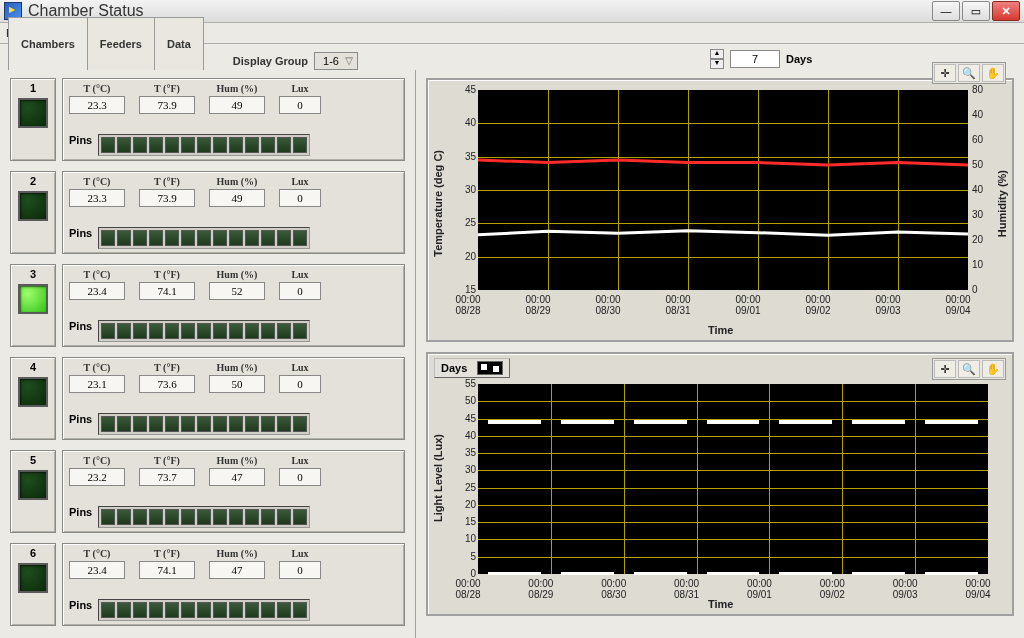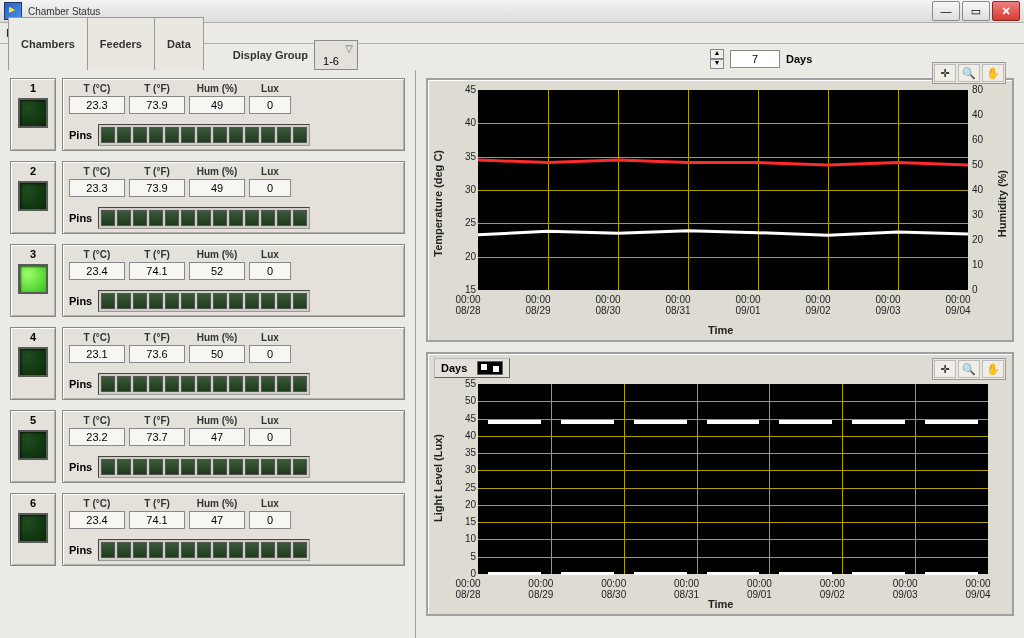--- a/index.html
+++ b/index.html
@@ -23,21 +23,21 @@
     width: 16px; height: 16px;
     background: linear-gradient(135deg, #2a5fbb, #4d8fef);
     border: 1px solid #1a3a70;
     margin-right: 6px;
     position: relative;
   }
   .title-icon::after {
     content:"▶"; color:#ffdf3a; font-size:8px;
     position:absolute; left:4px; top:2px;
   }
-  .title-text { flex: 1; color:#333; font-size:10px; }
+  .title-text { flex: 1; color:#333; font-size:16px; }
   .win-buttons { display:flex; gap:2px; }
   .win-btn {
     width: 26px; height: 18px;
     border: 1px solid #8a8a8a;
     border-radius: 2px;
     display:flex; align-items:center; justify-content:center;
     cursor:pointer;
     background: linear-gradient(to bottom,#f6f6f6,#dedede);
   }
   .win-btn.close { background: linear-gradient(to bottom,#f08080,#d43a2f); border-color:#8a2a20;}
@@ -71,21 +71,21 @@
   }
   .tab.active { background:#eceae5; position:relative; z-index:2; }
   .display-group {
     margin-left:30px;
     display:flex; align-items:center; gap:6px;
   }
   .dg-label { font-weight:bold; color:#333; }
   .dg-select {
     border:1px solid #8a8a8a;
     background:#e4e1da;
-    padding:14px 18px 2px 8px;
+    padding:2px 18px 2px 8px;
     cursor:pointer;
     position:relative;
   }
   .dg-select::after{ content:"▽"; position:absolute; right:4px; top:2px; font-size:10px; color:#666;}
   .days-box {
     position:absolute;
     left:710px; top:49px;
     display:flex; align-items:center; gap:6px;
   }
   .spinner { display:flex; flex-direction:column; }
@@ -140,29 +140,29 @@
   .led.off{ background: radial-gradient(circle at 30% 30%, #1e4d1e, #0a2a0a);}
   .led.on{ background: radial-gradient(circle at 30% 30%, #9eff6a, #35c21d);}
   .ch-body{
     flex:1;
     border:1px solid #8a8a84;
     background:#e4e1da;
     box-shadow: inset 1px 1px 0 #fff, inset -1px -1px 0 #b0b0a8;
     padding:4px 6px;
     margin-left:6px;
   }
-  .vals{ display:flex; gap:4px; }
+  .vals{ display:flex; gap:14px;font-family:Liberation Serif, serif; }
   .valcol{ display:flex; flex-direction:column; align-items:center;}
   .valcol .lbl{ font-weight:bold; font-size:10px; color:#333; margin-bottom:2px;}
   .valcol .box{
     width:54px; height:16px; background:#f7f6f2; border:1px solid #888;
     text-align:center; line-height:16px;
   }
   .valcol.lux .box{width:40px;}
-  .pinsrow{ display:flex; align-items:center; margin-top:10px;}
+  .pinsrow{ display:flex; margin-top:20px;}
   .pinsrow .plbl{ font-weight:bold; margin-right:6px;}
   .pinboxes{ display:flex; gap:2px; border:1px inset #999; padding:2px; background:#d0cdc5;}
   .pin{ width:12px;height:14px; background:linear-gradient(#3a5a3a,#1e3a1e); border:1px solid #555;}
   
   .chart-panel{
     border:2px solid #a0a0a0;
     background:#dedbd3;
     box-shadow: inset 1px 1px 0 #fff;
     margin-bottom:10px;
     position:relative;

